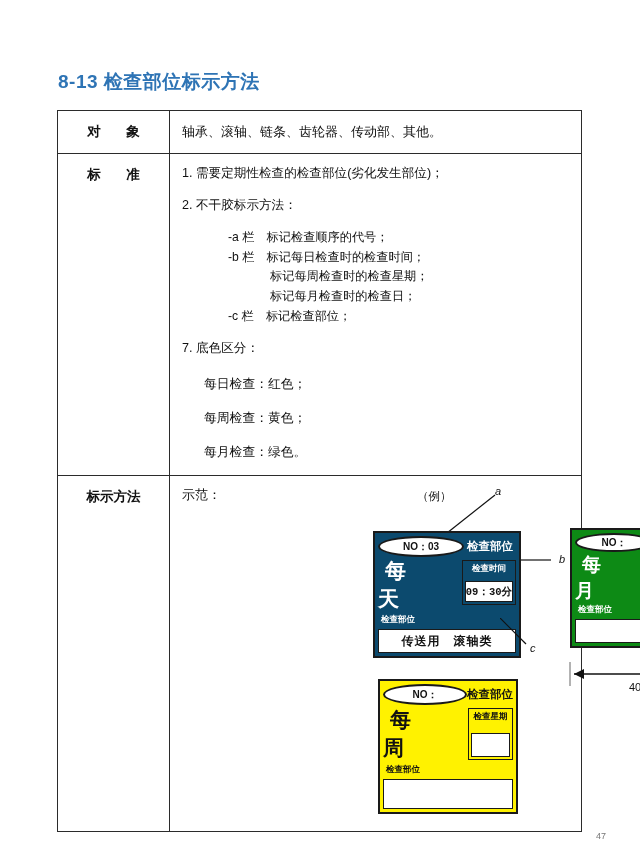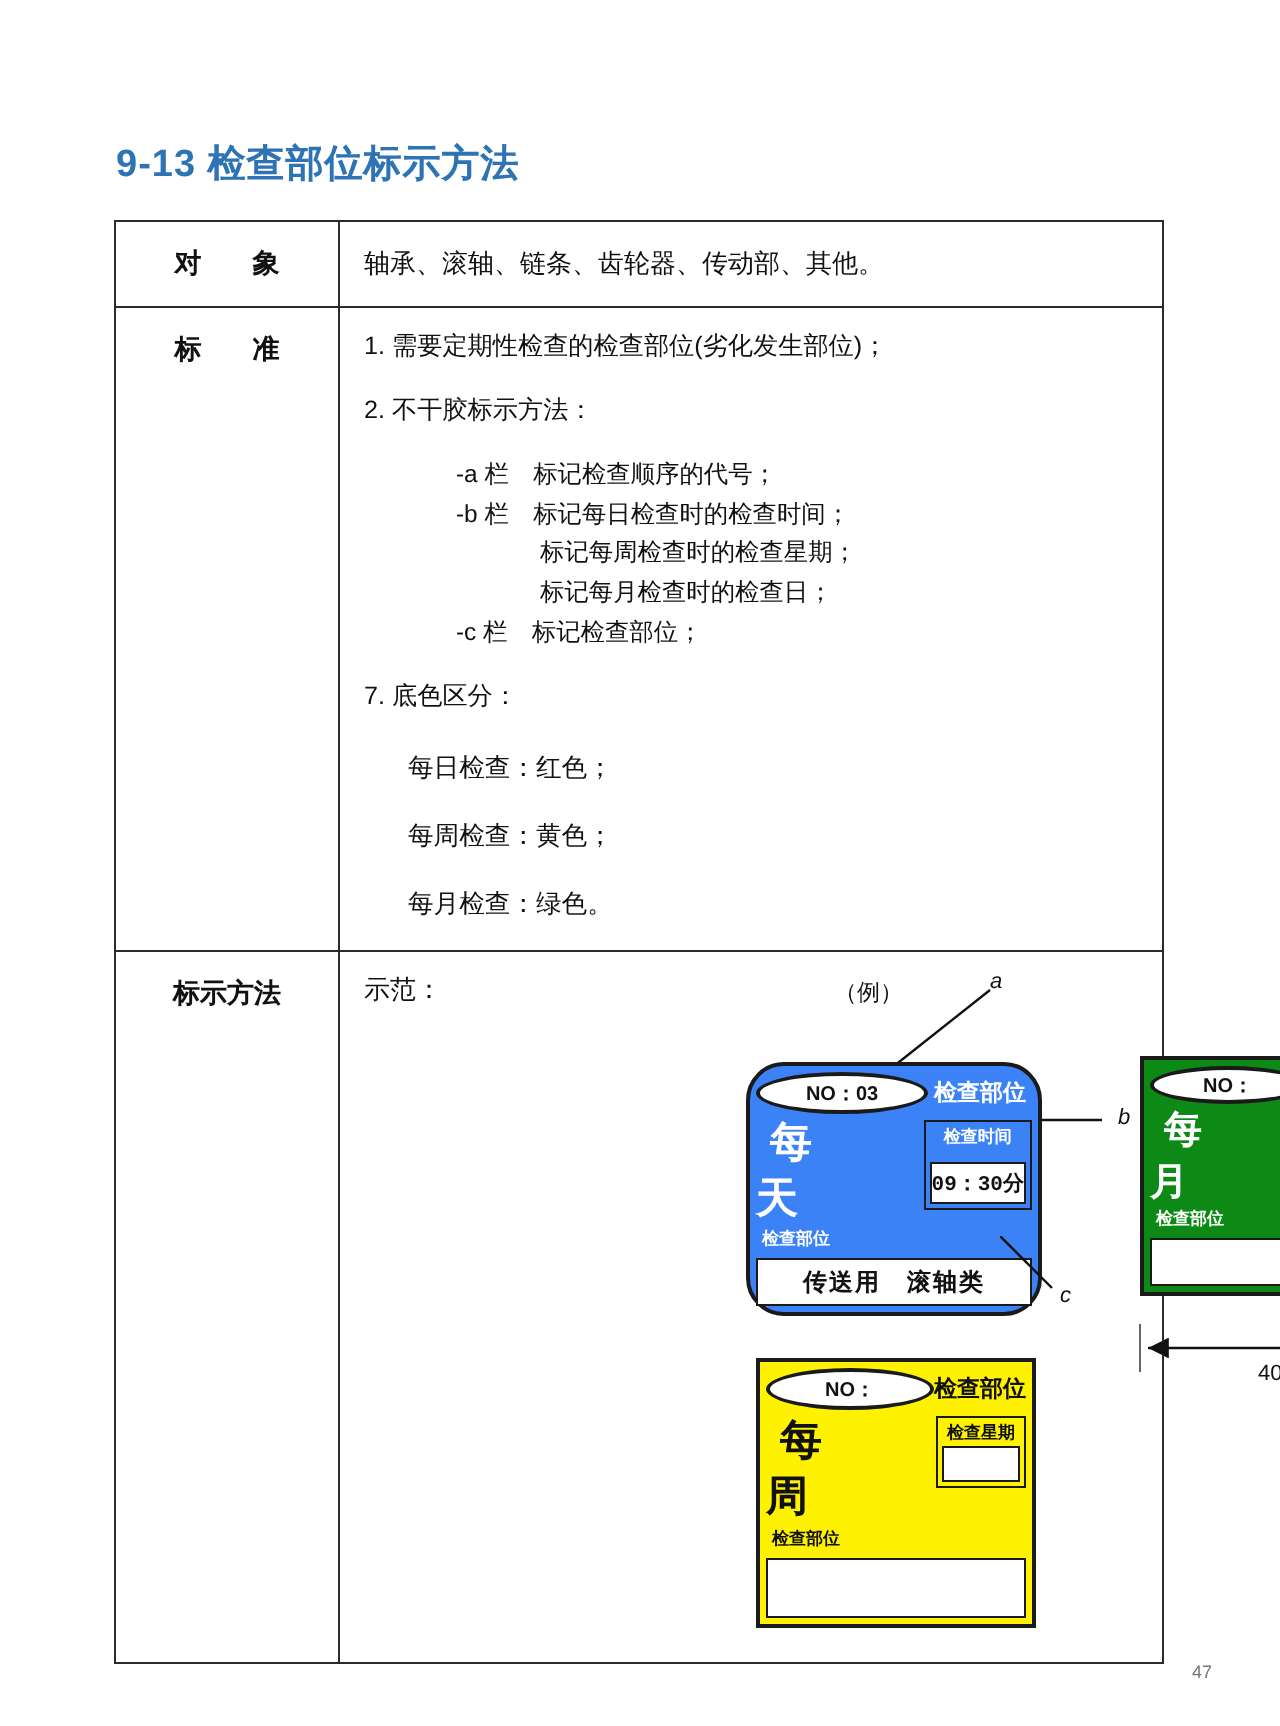--- a/index.html
+++ b/index.html
@@ -126,35 +126,35 @@
     font-size: 10.5px; font-weight: bold; color: #111;
     white-space: nowrap;
     font-family: Liberation Mono, monospace;
   }
   .sect-hd {
     font-size: 8.5px; font-weight: bold; color: #fff;
     padding: 1px 3px; white-space: nowrap;
   }
 
   
-  #card-red { left: 203px; top: 55px; width: 148px; background: #3b82f6; border-radius: 19px; }
+  #card-red { left: 203px; top: 55px; width: 148px; background: #0c4a6e; }
   #card-red .cap-oval { width: 86px; height: 21px; }
   #card-red .cap-text { flex: 1; }
   #card-red .big-word { width: 84px; height: 50px; }
   #card-red .sub-box { flex: 1; margin-left: 3px; height: 45px; display: flex; flex-direction: column; justify-content: space-between; }
   #card-red .sub-box .white-field { height: 21px; }
   #card-red .bottom { width: 100%; }
   #card-red .bottom .white-field { height: 24px; margin-top: 2px; font-size: 12px; letter-spacing: 1px; }
 
   
   #card-yellow { left: 208px; top: 203px; width: 140px; background: #FFF200; }
   #card-yellow .cap-oval { width: 84px; height: 21px; }
   #card-yellow .cap-text { flex: 1; color: #111; }
   #card-yellow .big-word { width: 82px; height: 52px; color: #111; }
-  #card-yellow .sub-box { flex: 1; margin-left: 3px; height: 36px; display: flex; flex-direction: column; justify-content: space-between; }
+  #card-yellow .sub-box { flex: 1; margin-left: 3px; height: 52px; display: flex; flex-direction: column; justify-content: space-between; }
   #card-yellow .sub-box .hd { color: #111; }
   #card-yellow .sub-box .white-field { height: 24px; }
   #card-yellow .sect-hd { color: #111; }
   #card-yellow .bottom .white-field { height: 30px; margin-top: 2px; }
 
   
   #card-green { left: 400px; top: 52px; width: 133px; background: #0D8A15; }
   #card-green .cap-oval { width: 78px; height: 19px; }
   #card-green .big-word { width: 74px; height: 45px; font-size: 19px; }
   #card-green .bottom .white-field { height: 24px; margin-top: 2px; }
@@ -171,21 +171,21 @@
   .pageno {
     position: absolute; right: 34px; bottom: 22px;
     font-size: 9px; color: #777;
   }
 </style>
 </head>
 <body>
 
 <div class="page">
 
-  <div class="title">9-13 检查部位标示方法</div>
+  <div class="title">8-13 检查部位标示方法</div>
 
   <table class="tbl">
     <colgroup>
         <col class="col-label">
         <col>
       </colgroup>
     <tbody>
 
 
       <tr>

